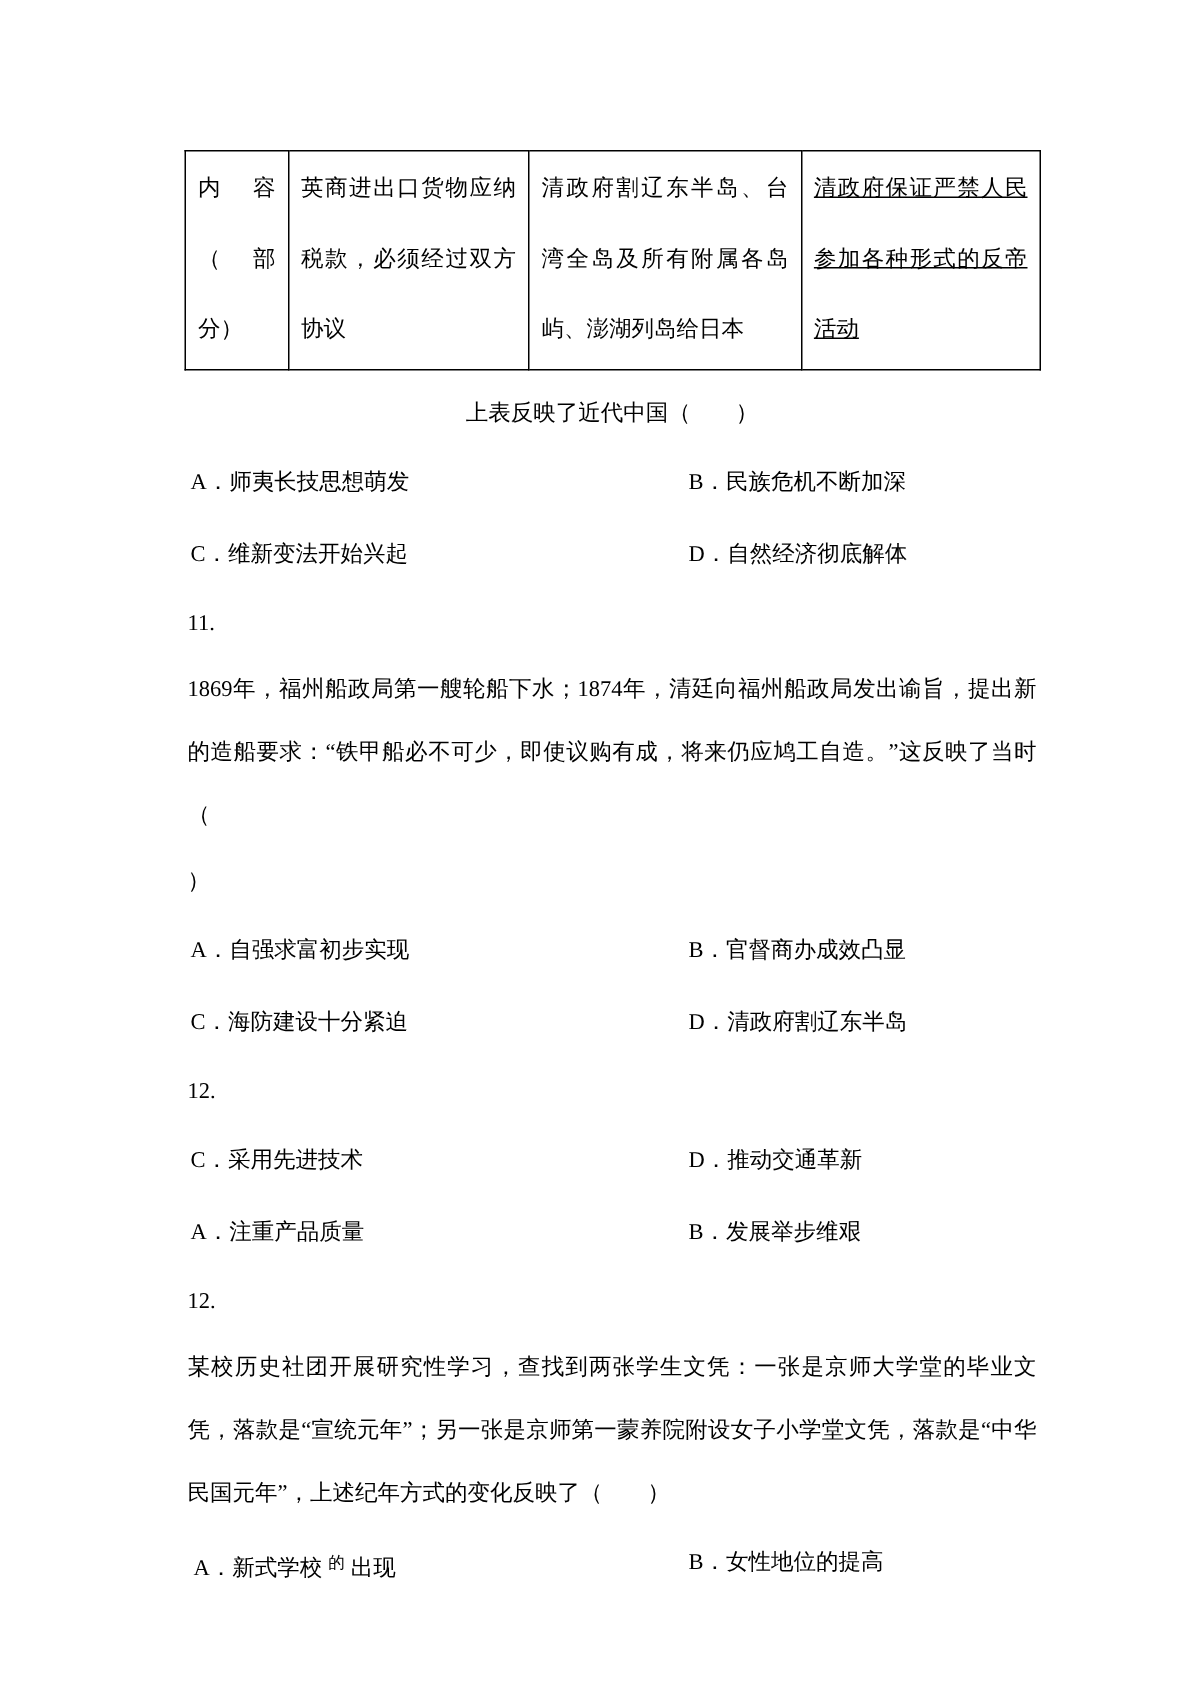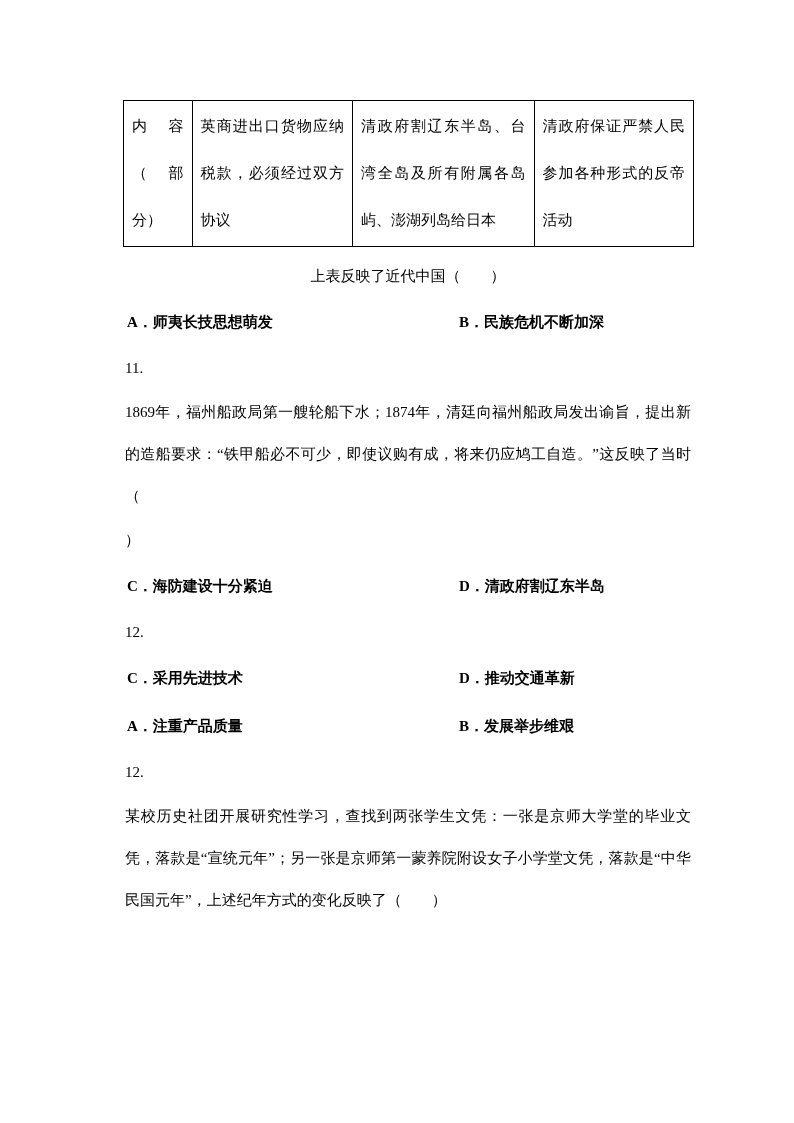--- a/index.html
+++ b/index.html
@@ -32,33 +32,32 @@
     text-align: justify;
     word-break: break-all;
   }
   td.row-header {
     vertical-align: middle;
     text-align: left;
     width: 65px;
   }
   td.c2 { width: 152px; }
   td.c3 { width: 172px; }
-  td.c4 { width: 151px; }
+  td.c4 { width: 151px; text-decoration: underline; }
   
   .line, .stem, .qnum, .tail {
     line-height: 42px;
     text-align: justify;
     word-break: break-all;
   }
   .stem-single { text-align: center; }
   .first-line { margin-top: 8px; }
   .opt-row {
     display: flex;
     line-height: 42px;
-    font-weight: bold;
   }
   .opt-left { width: 328px; flex: 0 0 328px; }
   .opt-right { flex: 1; }
   .sup {
     font-size: 11px;
     vertical-align: 5px;
   }
 </style>
 </head>
 <body>
@@ -75,26 +74,34 @@
     </tr>
   </tbody>
     </table>
 
   <div>
     <p class="stem stem-single first-line">上表反映了近代中国（　　）</p>
     <div class="opt-row">
       <span class="opt-left">A．师夷长技思想萌发</span>
       <span class="opt-right">B．民族危机不断加深</span>
     </div>
+    <div class="opt-row">
+      <span class="opt-left">C．维新变法开始兴起</span>
+      <span class="opt-right">D．自然经济彻底解体</span>
+    </div>
   </div>
 
   <div>
     <p class="qnum">11.</p>
     <p class="stem">1869年，福州船政局第一艘轮船下水；1874年，清廷向福州船政局发出谕旨，提出新的造船要求：“铁甲船必不可少，即使议购有成，将来仍应鸠工自造。”这反映了当时（</p>
     <p class="tail">）</p>
+    <div class="opt-row">
+      <span class="opt-left">A．自强求富初步实现</span>
+      <span class="opt-right">B．官督商办成效凸显</span>
+    </div>
     <div class="opt-row">
       <span class="opt-left">C．海防建设十分紧迫</span>
       <span class="opt-right">D．清政府割辽东半岛</span>
     </div>
   </div>
 
   <div>
     <p class="qnum">12.</p>
     <div class="opt-row">
       <span class="opt-left">C．采用先进技术</span>
@@ -103,16 +110,18 @@
     <div class="opt-row">
       <span class="opt-left">A．注重产品质量</span>
       <span class="opt-right">B．发展举步维艰</span>
     </div>
   </div>
 
   <div>
     <p class="qnum">12.</p>
     <p class="stem">某校历史社团开展研究性学习，查找到两张学生文凭：一张是京师大学堂的毕业文凭，落款是“宣统元年”；另一张是京师第一蒙养院附设女子小学堂文凭，落款是“中华民国元年”，上述纪年方式的变化反映了（　　）</p>
     <div class="opt-row">
+      <span class="opt-left"><span>A．新式学校</span><span class="sup">的</span><span>出现</span></span>
+      <span class="opt-right">B．女性地位的提高</span>
     </div>
   </div>
 
 </div>
 
 </body></html>

